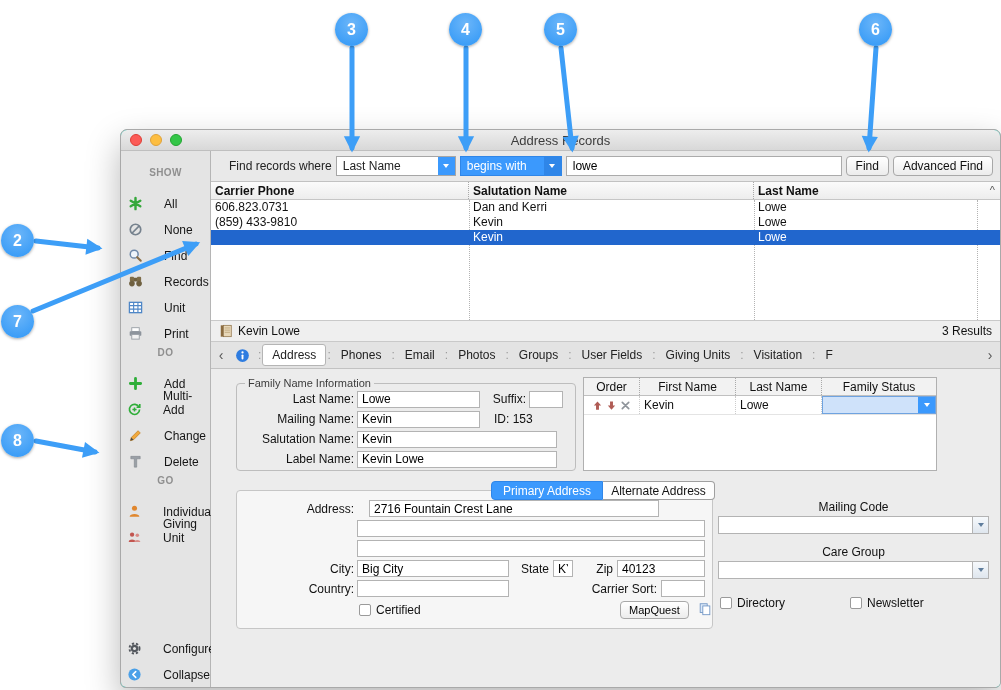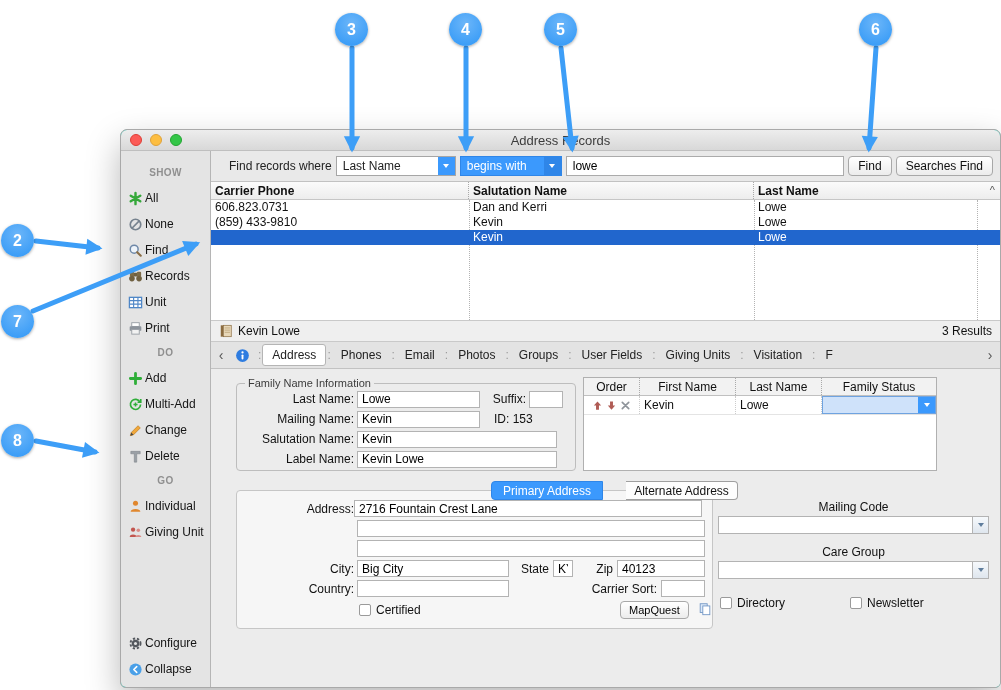--- a/index.html
+++ b/index.html
@@ -16,21 +16,21 @@
   .light { width:12px; height:12px; border-radius:50%; }
   .light.red{background:#fc5b57;border:1px solid #dd3e35;}
   .light.yellow{background:#fdbe41;border:1px solid #dea23a;}
   .light.green{background:#34c648;border:1px solid #23a532;}
   .title{font-size:13px;color:#3c3c3c;}
   .wbody{flex:1;display:flex;min-height:0;}
 
   
   .sidebar{width:90px;background:#e4e4e4;border-right:1px solid #b5b5b5;display:flex;flex-direction:column;padding:10px 0 5px;}
   .sb-head{font-size:10px;font-weight:bold;color:#8f8f8f;text-align:center;height:24px;line-height:24px;letter-spacing:.4px;}
-  .sb-item{height:26px;display:flex;align-items:center;gap:2px;padding-left:6px;font-size:12px;color:#151515;cursor:default;}
+  .sb-item{height:26px;display:flex;align-items:flex-end;gap:21px;padding-left:6px;font-size:12px;color:#151515;cursor:default;}
   .sb-ico{width:16px;display:flex;justify-content:center;align-items:center;}
   .sb-spacer{flex:1;}
 
   
   .content{flex:1;display:flex;flex-direction:column;min-width:0;background:#fff;}
 
   .findbar{flex:0 0 31px;background:#e9e9e9;border-bottom:1px solid #c2c2c2;display:flex;align-items:center;
            padding:0 7px 0 18px;gap:4px;font-size:12px;color:#222;}
   .dd{height:20px;border:1px solid #a6a6a6;background:#fff;display:flex;align-items:center;font-size:12px;}
   .dd-txt{padding:0 6px;flex:1;white-space:nowrap;overflow:hidden;}
@@ -92,21 +92,21 @@
   .mc1{width:56px;gap:3px;justify-content:center;padding:0;}
   .mc2{width:96px;} .mc3{width:86px;}
   .mc4{flex:1;border-right:none;padding:0;}
   .status-dd{flex:1;height:100%;background:#cfe2fa;border:1px solid #6fa3e0;display:flex;}
   .status-fill{flex:1;}
   .status-dd .dd-chev{width:17px;flex:0 0 17px;}
 
   .addr-tabs{position:absolute;left:280px;top:112px;height:19px;display:flex;z-index:2;font-size:12px;}
   .seg{width:112px;display:flex;align-items:center;justify-content:center;border:1px solid #9f9f9f;white-space:nowrap;}
   .seg.active{background:#3b99fd;color:#fff;border-color:#2f86e8;border-radius:4px 0 0 4px;}
-  .seg.idle{background:#fdfdfd;border-left:none;border-radius:0 4px 4px 0;margin-left:23px;}
+  .seg.idle{background:#fdfdfd;border-left:none;border-radius:0 4px 4px 0;}
 
   .addr-card{position:absolute;left:25px;top:121px;width:477px;height:139px;background:#f6f6f6;
              border:1px solid #c6c6c6;border-radius:4px;z-index:1;}
   .ac-lbl{position:absolute;text-align:right;font-size:12px;white-space:nowrap;}
   .cb{width:12px;height:12px;background:#fff;border:1px solid #9a9a9a;border-radius:2px;display:inline-block;flex:0 0 12px;}
   .cbrow{position:absolute;display:flex;align-items:center;gap:5px;font-size:12px;white-space:nowrap;}
   .mini-btn{position:absolute;height:18px;background:linear-gradient(#ffffff,#ececec);border:1px solid #a8a8a8;
             border-radius:4px;font:11px "Liberation Sans",sans-serif;padding:0 8px;}
   .rp-lbl{position:absolute;width:271px;text-align:center;font-size:12px;}
   .rp-dd{position:absolute;width:271px;height:18px;background:#fff;border:1px solid #b3b3b3;display:flex;align-items:center;}
@@ -294,21 +294,21 @@
             </span>
         </div>
         <div class="dd blue" style="width:102px;">
           <span class="dd-txt">begins with</span>
           <span class="dd-chev">
               <span class="tri"></span>
             </span>
         </div>
         <input class="find-input" value="lowe" style="">
         <button class="btn">Find</button>
-        <button class="btn">Searches Find</button>
+        <button class="btn">Advanced Find</button>
       </div>
 
       <div class="results">
         <div class="res-head">
           <div class="hc hc1">Carrier Phone</div>
           <div class="hc hc2">Salutation Name</div>
           <div class="hc hc3">Last Name</div>
           <div class="sortc">^</div>
         </div>
         <div class="res-body">
@@ -445,21 +445,21 @@
           </div>
         </div>
 
         <div class="addr-tabs">
           <div class="seg active">Primary Address</div>
           <div class="seg idle">Alternate Address</div>
         </div>
 
         <div class="addr-card">
           <span class="ac-lbl" style="left:0;top:11px;width:117px;">Address:</span>
-          <input class="fld abs" style="left: 117px; top: 9px; width: 348px;" value="2716 Fountain Crest Lane">
+          <input class="fld abs" style="left: 132px; top: 9px; width: 290px;" value="2716 Fountain Crest Lane">
           <input class="fld abs" style="left: 120px; top: 29px; width: 348px;" value="">
           <input class="fld abs" style="left: 120px; top: 49px; width: 348px;" value="">
 
           <span class="ac-lbl" style="left:0;top:71px;width:117px;">City:</span>
           <input class="fld abs" style="left: 120px; top: 69px; width: 152px;" value="Big City">
           <span class="ac-lbl" style="left:276px;top:71px;width:36px;">State</span>
           <input class="fld abs" style="left: 316px; top: 69px; width: 20px;" value="KY">
           <span class="ac-lbl" style="left:349px;top:71px;width:27px;">Zip</span>
           <input class="fld abs" style="left: 380px; top: 69px; width: 88px;" value="40123">
 

